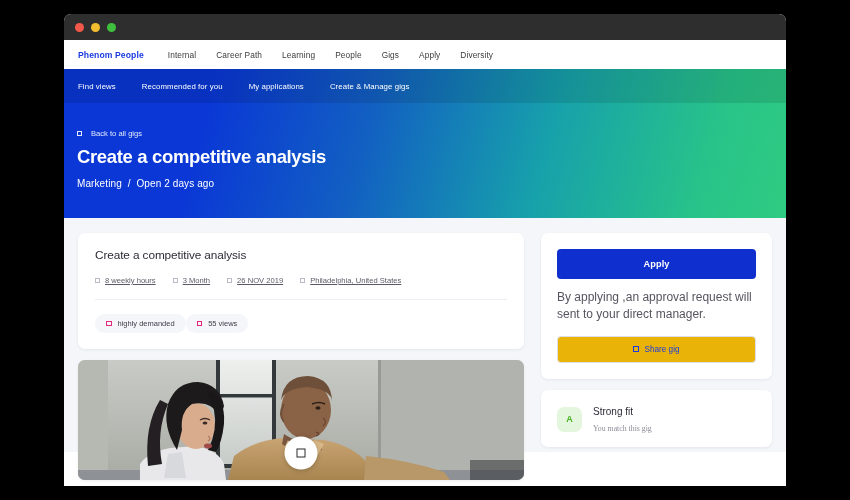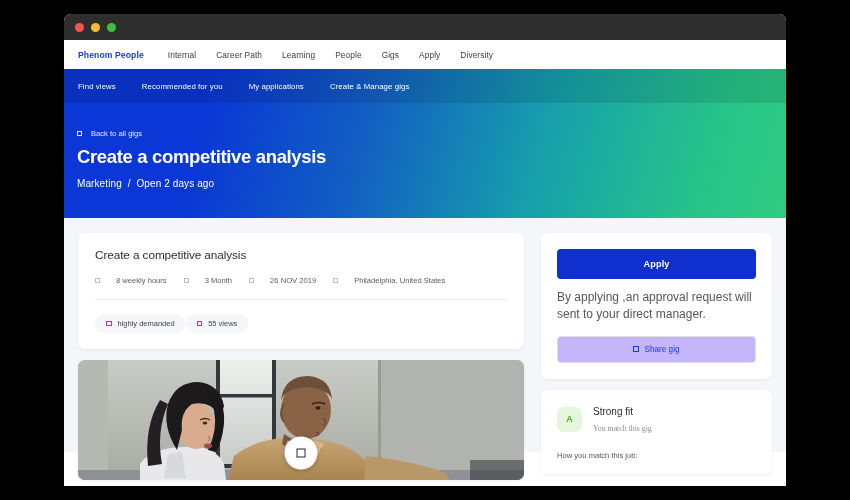--- a/index.html
+++ b/index.html
@@ -166,21 +166,21 @@
   }
   .meta-row {
     display: flex;
     align-items: center;
     gap: 17px;
     font-size: 7.6px;
     color: #5a5a66;
     padding-bottom: 14px;
     border-bottom: 1px solid #eceef3;
   }
-  .meta-item { display: flex; align-items: center; gap: 16px; white-space: nowrap; }
+  .meta-item { display: flex; align-items: center; gap: 5px; white-space: nowrap; text-decoration: underline; }
   .meta-item .glyph-box { color: #b9bcc6; }
 
   .tag-row {
     display: flex;
     gap: 0;
     padding-top: 14px;
   }
   .tag {
     display: flex;
     align-items: center;
@@ -251,21 +251,21 @@
     margin: 10px 0 12px 0;
   }
   .share-btn {
     display: flex;
     align-items: center;
     justify-content: center;
     gap: 5px;
     width: 100%;
     box-sizing: border-box;
     border: 1px solid #dcdfe7;
-    background: #c4b5fd;
+    background: #eab308;
     color: #1a3ae0;
     font-size: 8.2px;
     padding: 8px 0;
     border-radius: 4px;
     cursor: pointer;
     font-family: inherit;
   }
   .share-btn .glyph-box { color: #1a3ae0; width: 6px; height: 6px; }
 
   
@@ -474,19 +474,18 @@
         </div>
 
         <div class="card fit-card">
           <div class="fit-head">
             <div class="avatar">A</div>
             <div>
               <div class="fit-title">Strong fit</div>
               <div class="fit-sub">You match this gig</div>
             </div>
           </div>
-          <div class="fit-foot">How you match this job:</div>
         </div>
 
       </div>
     </div>
   </div>
 </div>
 
 </body></html>

